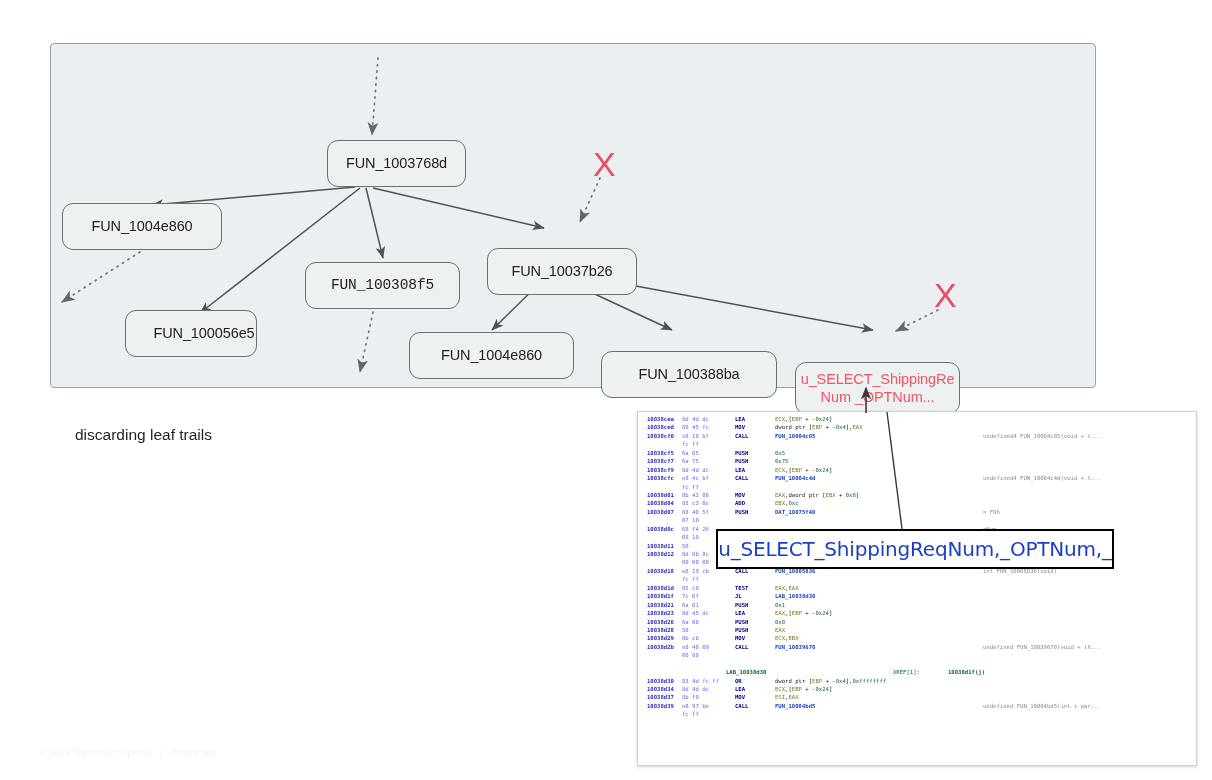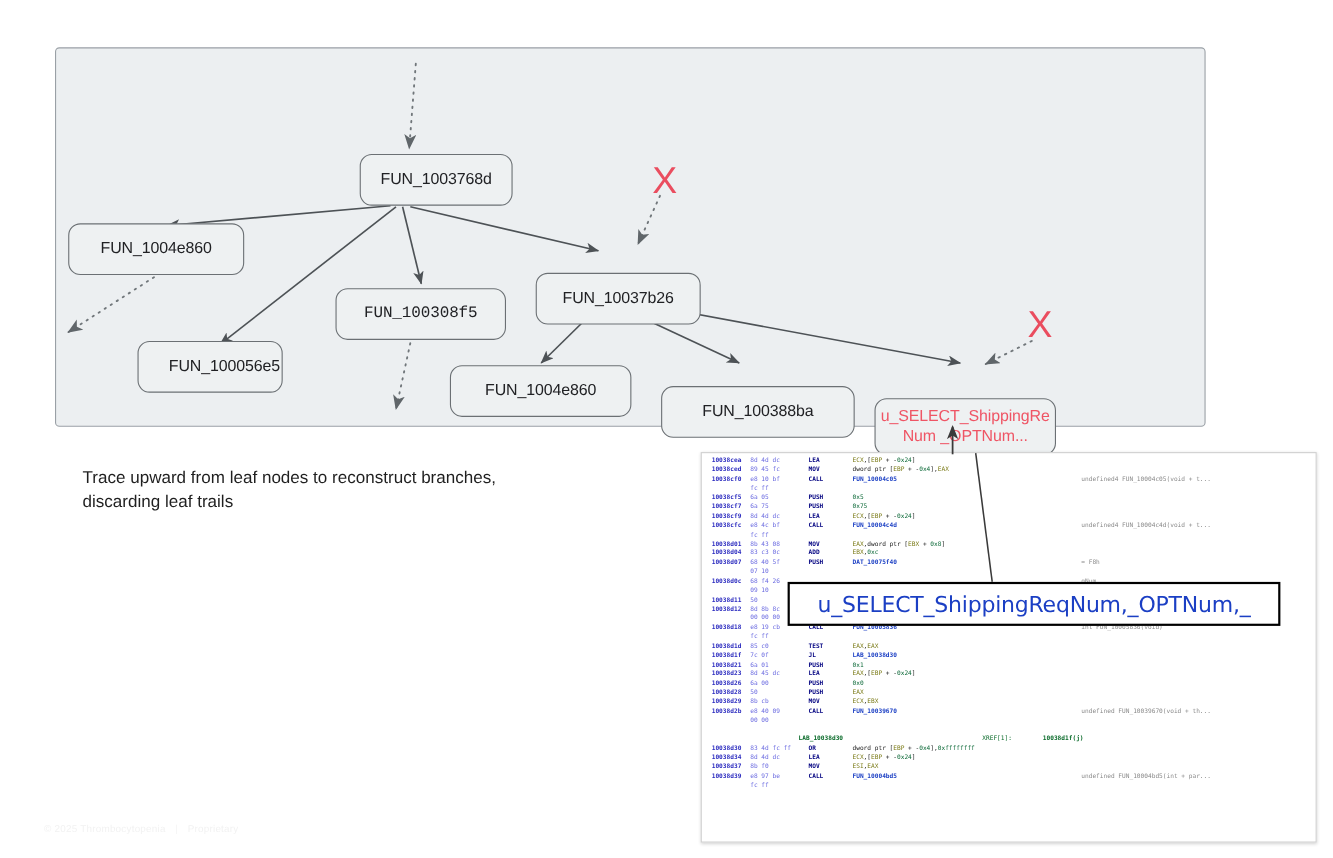--- a/index.html
+++ b/index.html
@@ -83,21 +83,21 @@
   .c-lbl{position:absolute;left:88px;color:#0a6b2a;font-weight:bold;}
   .c-xref{position:absolute;left:255px;color:#0a6b2a;}
   .c-xrefv{position:absolute;left:310px;color:#0a6b2a;font-weight:bold;}
   .op-reg{color:#7a7a16;}
   .op-fn{color:#1b3fc4;font-weight:bold;}
   .op-num{color:#0f6b3a;}
   
   #callout{
     position:absolute;
     left:716px;top:529px;
-    width:448px;height:40px;
+    width:398px;height:40px;
     background:#ffffff;
     border:2.4px solid #000000;
     box-sizing:border-box;
     display:flex;align-items:center;justify-content:center;
   }
   #callout-text{
     font-family:"DejaVu Sans","Liberation Sans",sans-serif;
     font-size:20px;
     color:#1b3fc4;
     white-space:nowrap;
@@ -181,21 +181,20 @@
   <span>FUN_100388ba</span>
 </div>
 <div class="node red" style="left:795px;top:330px;width:165px;height:52px;margin-top:32px;">
   <span id="redlabel">u_SELECT_ShippingRe<br>Num _OPTNum...</span>
 </div>
 
 <div class="xmark" style="left:593px;top:147px;">X</div>
 <div class="xmark" style="left:934px;top:278px;">X</div>
 
 <div id="caption">
-  <div>Trace upward from leaf nodes to reconstruct branches,</div>
   <div>discarding leaf trails</div>
 </div>
 
 <div id="disasm-panel">
   <div id="disasm-inner"><div class="drow"><span class="c-addr">10038cea</span><span class="c-bytes">8d 4d dc</span><span class="c-mn">LEA</span><span class="c-op"><span class="op-reg">ECX</span>,[<span class="op-reg">EBP</span> + -<span class="op-num">0x24</span>]</span><span class="c-cmt"></span></div><div class="drow"><span class="c-addr">10038ced</span><span class="c-bytes">89 45 fc</span><span class="c-mn">MOV</span><span class="c-op">dword ptr [<span class="op-reg">EBP</span> + -<span class="op-num">0x4</span>],<span class="op-reg">EAX</span></span><span class="c-cmt"></span></div><div class="drow"><span class="c-addr">10038cf0</span><span class="c-bytes">e8 10 bf</span><span class="c-mn">CALL</span><span class="c-op"><span class="op-fn">FUN_10004c05</span></span><span class="c-cmt">undefined4 FUN_10004c05(void + t...</span></div><div class="drow"><span class="c-addr"></span><span class="c-bytes">fc ff</span><span class="c-mn"></span><span class="c-op"></span><span class="c-cmt"></span></div><div class="drow"><span class="c-addr">10038cf5</span><span class="c-bytes">6a 05</span><span class="c-mn">PUSH</span><span class="c-op"><span class="op-num">0x5</span></span><span class="c-cmt"></span></div><div class="drow"><span class="c-addr">10038cf7</span><span class="c-bytes">6a 75</span><span class="c-mn">PUSH</span><span class="c-op"><span class="op-num">0x75</span></span><span class="c-cmt"></span></div><div class="drow"><span class="c-addr">10038cf9</span><span class="c-bytes">8d 4d dc</span><span class="c-mn">LEA</span><span class="c-op"><span class="op-reg">ECX</span>,[<span class="op-reg">EBP</span> + -<span class="op-num">0x24</span>]</span><span class="c-cmt"></span></div><div class="drow"><span class="c-addr">10038cfc</span><span class="c-bytes">e8 4c bf</span><span class="c-mn">CALL</span><span class="c-op"><span class="op-fn">FUN_10004c4d</span></span><span class="c-cmt">undefined4 FUN_10004c4d(void + t...</span></div><div class="drow"><span class="c-addr"></span><span class="c-bytes">fc ff</span><span class="c-mn"></span><span class="c-op"></span><span class="c-cmt"></span></div><div class="drow"><span class="c-addr">10038d01</span><span class="c-bytes">8b 43 08</span><span class="c-mn">MOV</span><span class="c-op"><span class="op-reg">EAX</span>,dword ptr [<span class="op-reg">EBX</span> + <span class="op-num">0x8</span>]</span><span class="c-cmt"></span></div><div class="drow"><span class="c-addr">10038d04</span><span class="c-bytes">83 c3 0c</span><span class="c-mn">ADD</span><span class="c-op"><span class="op-reg">EBX</span>,<span class="op-num">0xc</span></span><span class="c-cmt"></span></div><div class="drow"><span class="c-addr">10038d07</span><span class="c-bytes">68 40 5f</span><span class="c-mn">PUSH</span><span class="c-op"><span class="op-fn">DAT_10075f40</span></span><span class="c-cmt">= F8h</span></div><div class="drow"><span class="c-addr"></span><span class="c-bytes">07 10</span><span class="c-mn"></span><span class="c-op"></span><span class="c-cmt"></span></div><div class="drow"><span class="c-addr">10038d0c</span><span class="c-bytes">68 f4 26</span><span class="c-mn"></span><span class="c-op"></span><span class="c-cmt">qNum...</span></div><div class="drow"><span class="c-addr"></span><span class="c-bytes">09 10</span><span class="c-mn"></span><span class="c-op"></span><span class="c-cmt"></span></div><div class="drow"><span class="c-addr">10038d11</span><span class="c-bytes">50</span><span class="c-mn"></span><span class="c-op"></span><span class="c-cmt"></span></div><div class="drow"><span class="c-addr">10038d12</span><span class="c-bytes">8d 8b 8c</span><span class="c-mn">LEA</span><span class="c-op"><span class="op-reg">ECX</span>,[<span class="op-reg">EBX</span> + <span class="op-num">0x8c</span>]</span><span class="c-cmt"></span></div><div class="drow"><span class="c-addr"></span><span class="c-bytes">00 00 00</span><span class="c-mn"></span><span class="c-op"></span><span class="c-cmt"></span></div><div class="drow"><span class="c-addr">10038d18</span><span class="c-bytes">e8 19 cb</span><span class="c-mn">CALL</span><span class="c-op"><span class="op-fn">FUN_10005836</span></span><span class="c-cmt">int FUN_10005836(void)</span></div><div class="drow"><span class="c-addr"></span><span class="c-bytes">fc ff</span><span class="c-mn"></span><span class="c-op"></span><span class="c-cmt"></span></div><div class="drow"><span class="c-addr">10038d1d</span><span class="c-bytes">85 c0</span><span class="c-mn">TEST</span><span class="c-op"><span class="op-reg">EAX</span>,<span class="op-reg">EAX</span></span><span class="c-cmt"></span></div><div class="drow"><span class="c-addr">10038d1f</span><span class="c-bytes">7c 0f</span><span class="c-mn">JL</span><span class="c-op"><span class="op-fn">LAB_10038d30</span></span><span class="c-cmt"></span></div><div class="drow"><span class="c-addr">10038d21</span><span class="c-bytes">6a 01</span><span class="c-mn">PUSH</span><span class="c-op"><span class="op-num">0x1</span></span><span class="c-cmt"></span></div><div class="drow"><span class="c-addr">10038d23</span><span class="c-bytes">8d 45 dc</span><span class="c-mn">LEA</span><span class="c-op"><span class="op-reg">EAX</span>,[<span class="op-reg">EBP</span> + -<span class="op-num">0x24</span>]</span><span class="c-cmt"></span></div><div class="drow"><span class="c-addr">10038d26</span><span class="c-bytes">6a 00</span><span class="c-mn">PUSH</span><span class="c-op"><span class="op-num">0x0</span></span><span class="c-cmt"></span></div><div class="drow"><span class="c-addr">10038d28</span><span class="c-bytes">50</span><span class="c-mn">PUSH</span><span class="c-op"><span class="op-reg">EAX</span></span><span class="c-cmt"></span></div><div class="drow"><span class="c-addr">10038d29</span><span class="c-bytes">8b cb</span><span class="c-mn">MOV</span><span class="c-op"><span class="op-reg">ECX</span>,<span class="op-reg">EBX</span></span><span class="c-cmt"></span></div><div class="drow"><span class="c-addr">10038d2b</span><span class="c-bytes">e8 40 09</span><span class="c-mn">CALL</span><span class="c-op"><span class="op-fn">FUN_10039670</span></span><span class="c-cmt">undefined FUN_10039670(void + th...</span></div><div class="drow"><span class="c-addr"></span><span class="c-bytes">00 00</span><span class="c-mn"></span><span class="c-op"></span><span class="c-cmt"></span></div><div class="drow"><span class="c-addr"></span><span class="c-bytes"></span><span class="c-mn"></span><span class="c-op"></span><span class="c-cmt"></span></div><div class="drow"><span class="c-lbl">LAB_10038d30</span><span class="c-xref">XREF[1]:</span><span class="c-xrefv">10038d1f(j)</span></div><div class="drow"><span class="c-addr">10038d30</span><span class="c-bytes">83 4d fc ff</span><span class="c-mn">OR</span><span class="c-op">dword ptr [<span class="op-reg">EBP</span> + -<span class="op-num">0x4</span>],<span class="op-num">0xffffffff</span></span><span class="c-cmt"></span></div><div class="drow"><span class="c-addr">10038d34</span><span class="c-bytes">8d 4d dc</span><span class="c-mn">LEA</span><span class="c-op"><span class="op-reg">ECX</span>,[<span class="op-reg">EBP</span> + -<span class="op-num">0x24</span>]</span><span class="c-cmt"></span></div><div class="drow"><span class="c-addr">10038d37</span><span class="c-bytes">8b f0</span><span class="c-mn">MOV</span><span class="c-op"><span class="op-reg">ESI</span>,<span class="op-reg">EAX</span></span><span class="c-cmt"></span></div><div class="drow"><span class="c-addr">10038d39</span><span class="c-bytes">e8 97 be</span><span class="c-mn">CALL</span><span class="c-op"><span class="op-fn">FUN_10004bd5</span></span><span class="c-cmt">undefined FUN_10004bd5(int + par...</span></div><div class="drow"><span class="c-addr"></span><span class="c-bytes">fc ff</span><span class="c-mn"></span><span class="c-op"></span><span class="c-cmt"></span></div></div>
 </div>
 
 <svg id="leader-svg">
   <path d="M902,529 L887,412" stroke="#3a3a3a" stroke-width="1.4" fill="none"></path>
   <path d="M866,413 L866,388" stroke="#3a3a3a" stroke-width="1.6" fill="none" marker-end="url(#arrow2)"></path>

